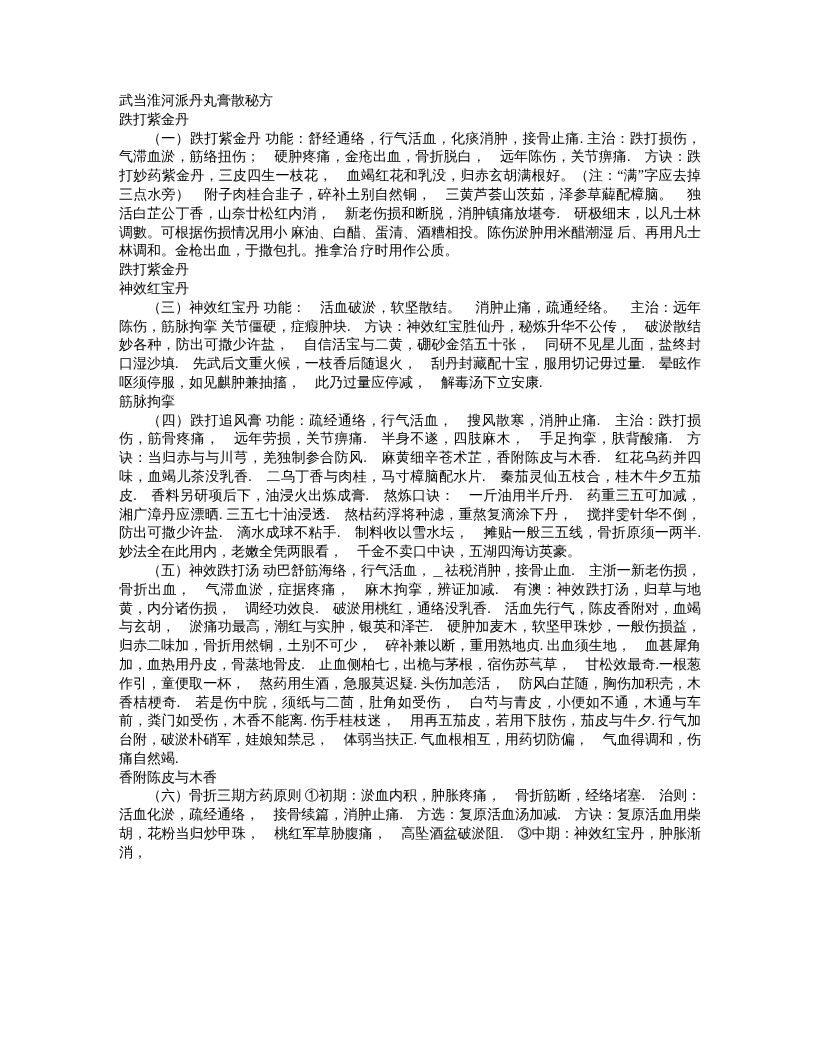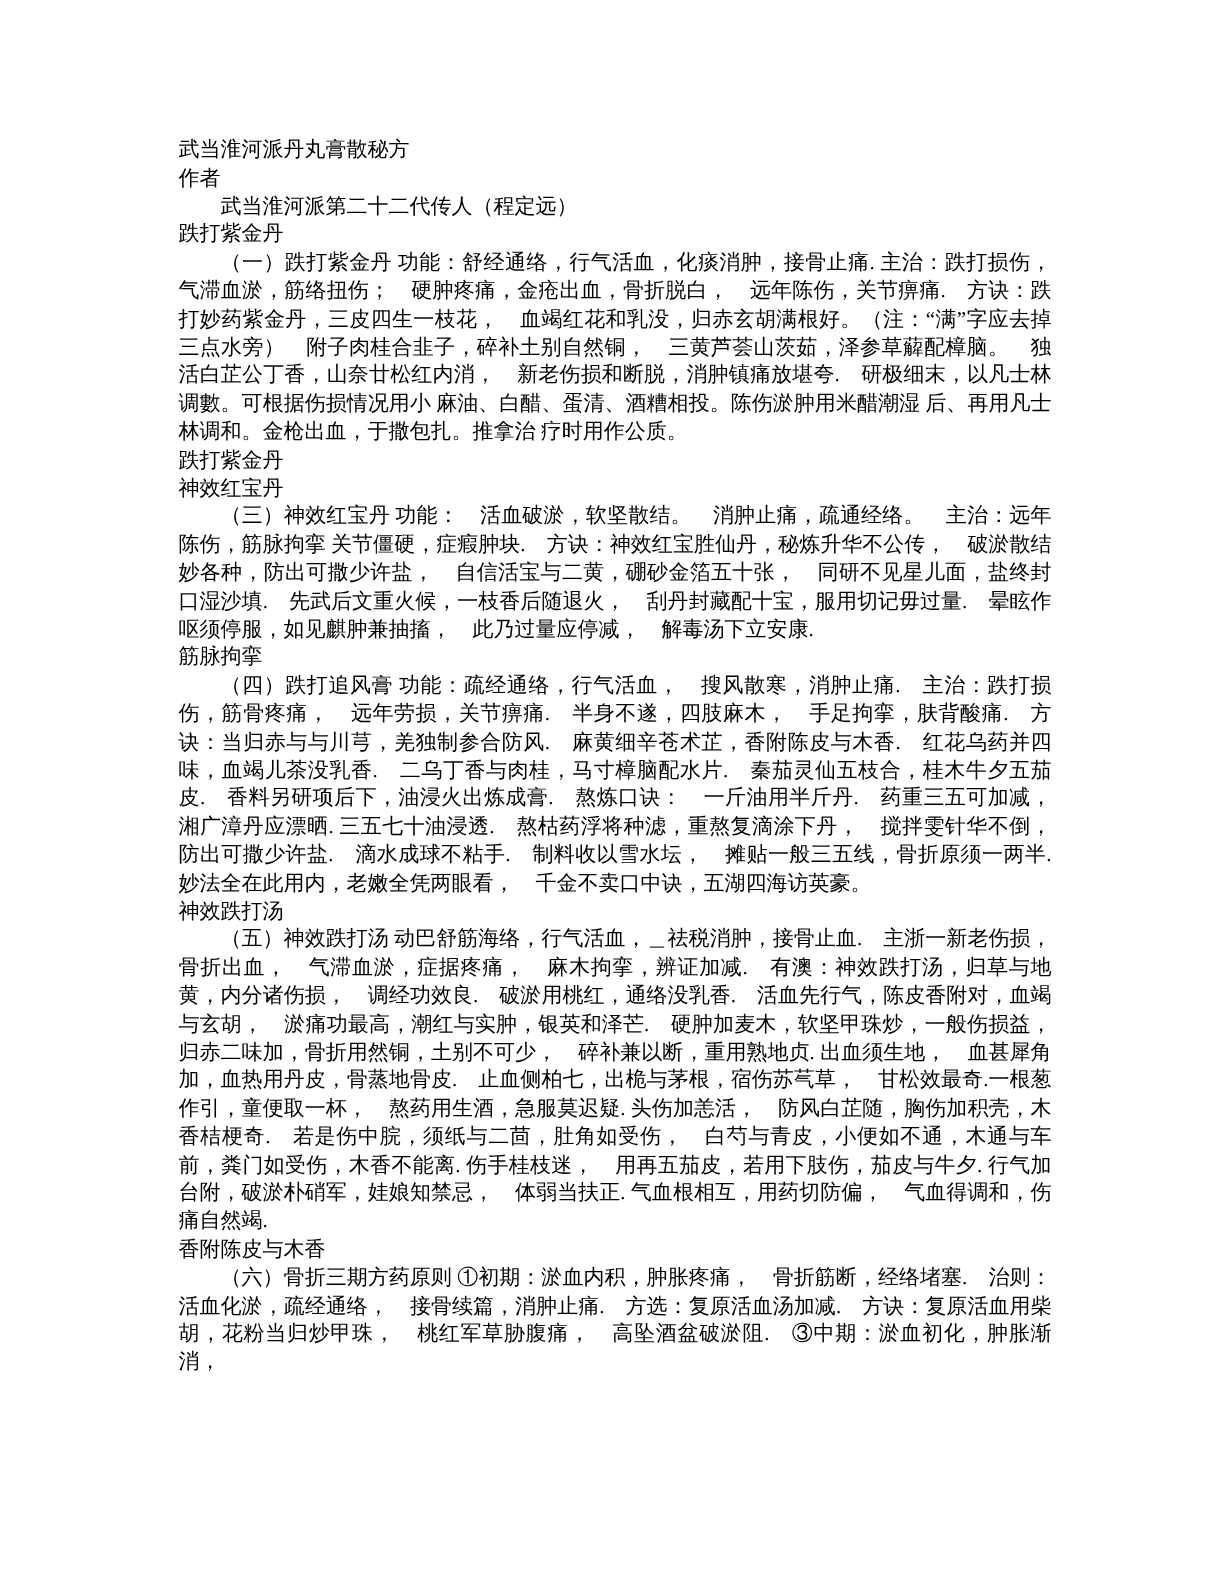--- a/index.html
+++ b/index.html
@@ -38,34 +38,31 @@
     text-align: left;
   }
 </style>
 </head>
 <body>
 
 <div class="page">
   <div class="content">
 
     <p class="flush">武当淮河派丹丸膏散秘方</p>
-    <p class="flush">作者</p>
-    <p class="indent">武当淮河派第二十二代传人（程定远）</p>
 
     <p class="heading">跌打紫金丹</p>
     <p class="para">（一）跌打紫金丹 功能：舒经通络，行气活血，化痰消肿，接骨止痛. 主治：跌打损伤，气滞血淤，筋络扭伤；　硬肿疼痛，金疮出血，骨折脱白，　远年陈伤，关节痹痛.　方诀：跌打妙药紫金丹，三皮四生一枝花，　血竭红花和乳没，归赤玄胡满根好。（注：“满”字应去掉三点水旁）　附子肉桂合韭子，碎补土别自然铜，　三黄芦荟山茨茹，泽参草薢配樟脑。　独活白芷公丁香，山奈廿松红内消，　新老伤损和断脱，消肿镇痛放堪夸.　研极细末，以凡士林调數。可根据伤损情况用小 麻油、白醋、蛋清、酒糟相投。陈伤淤肿用米醋潮湿 后、再用凡士林调和。金枪出血，于撒包扎。推拿治 疗时用作公质。</p>
 
     <p class="heading">跌打紫金丹</p>
 
     <p class="heading">神效红宝丹</p>
     <p class="para">（三）神效红宝丹 功能：　活血破淤，软坚散结。　消肿止痛，疏通经络。　主治：远年陈伤，筋脉拘挛 关节僵硬，症瘕肿块.　方诀：神效红宝胜仙丹，秘炼升华不公传，　破淤散结妙各种，防出可撒少许盐，　自信活宝与二黄，硼砂金箔五十张，　同研不见星儿面，盐终封口湿沙填.　先武后文重火候，一枝香后随退火，　刮丹封藏配十宝，服用切记毋过量.　晕眩作呕须停服，如见麒肿兼抽搐，　此乃过量应停减，　解毒汤下立安康.</p>
 
     <p class="heading">筋脉拘挛</p>
     <p class="para">（四）跌打追风膏 功能：疏经通络，行气活血，　搜风散寒，消肿止痛.　主治：跌打损伤，筋骨疼痛，　远年劳损，关节痹痛.　半身不遂，四肢麻木，　手足拘挛，肤背酸痛.　方诀：当归赤与与川芎，羌独制参合防风.　麻黄细辛苍术芷，香附陈皮与木香.　红花乌药并四味，血竭儿茶没乳香.　二乌丁香与肉桂，马寸樟脑配水片.　秦茄灵仙五枝合，桂木牛夕五茄皮.　香料另研项后下，油浸火出炼成膏.　熬炼口诀：　一斤油用半斤丹.　药重三五可加减，湘广漳丹应漂晒. 三五七十油浸透.　熬枯药浮将种滤，重熬复滴涂下丹，　搅拌雯针华不倒，防出可撒少许盐.　滴水成球不粘手.　制料收以雪水坛，　摊贴一般三五线，骨折原须一两半.　妙法全在此用内，老嫩全凭两眼看，　千金不卖口中诀，五湖四海访英豪。</p>
 
-    <p class="heading">神效跌打汤</p>
     <p class="para">（五）神效跌打汤 动巴舒筋海络，行气活血，＿祛税消肿，接骨止血.　主浙一新老伤损，骨折出血，　气滞血淤，症据疼痛，　麻木拘挛，辨证加减.　有澳：神效跌打汤，归草与地黄，内分诸伤损，　调经功效良.　破淤用桃红，通络没乳香.　活血先行气，陈皮香附对，血竭与玄胡，　淤痛功最高，潮红与实肿，银英和泽芒.　硬肿加麦木，软坚甲珠炒，一般伤损益，　归赤二味加，骨折用然铜，土别不可少，　碎补兼以断，重用熟地贞. 出血须生地，　血甚犀角加，血热用丹皮，骨蒸地骨皮.　止血侧柏七，出桅与茅根，宿伤苏芞草，　甘松效最奇.一根葱作引，童便取一杯，　熬药用生酒，急服莫迟疑. 头伤加恙活，　防风白芷随，胸伤加积壳，木香桔梗奇.　若是伤中脘，须纸与二茴，肚角如受伤，　白芍与青皮，小便如不通，木通与车前，粪门如受伤，木香不能离. 伤手桂枝迷，　用再五茄皮，若用下肢伤，茄皮与牛夕. 行气加台附，破淤朴硝军，娃娘知禁忌，　体弱当扶正. 气血根相互，用药切防偏，　气血得调和，伤痛自然竭.</p>
 
     <p class="heading">香附陈皮与木香</p>
-    <p class="para">（六）骨折三期方药原则 ①初期：淤血内积，肿胀疼痛，　骨折筋断，经络堵塞.　治则：活血化淤，疏经通络，　接骨续篇，消肿止痛.　方选：复原活血汤加减.　方诀：复原活血用柴胡，花粉当归炒甲珠，　桃红军草胁腹痛，　高坠酒盆破淤阻.　③中期：淤血初化，肿胀渐消，</p>
+    <p class="para">（六）骨折三期方药原则 ①初期：淤血内积，肿胀疼痛，　骨折筋断，经络堵塞.　治则：活血化淤，疏经通络，　接骨续篇，消肿止痛.　方选：复原活血汤加减.　方诀：复原活血用柴胡，花粉当归炒甲珠，　桃红军草胁腹痛，　高坠酒盆破淤阻.　③中期：神效红宝丹，肿胀渐消，</p>
 
   </div>
 </div>
 
 </body></html>

